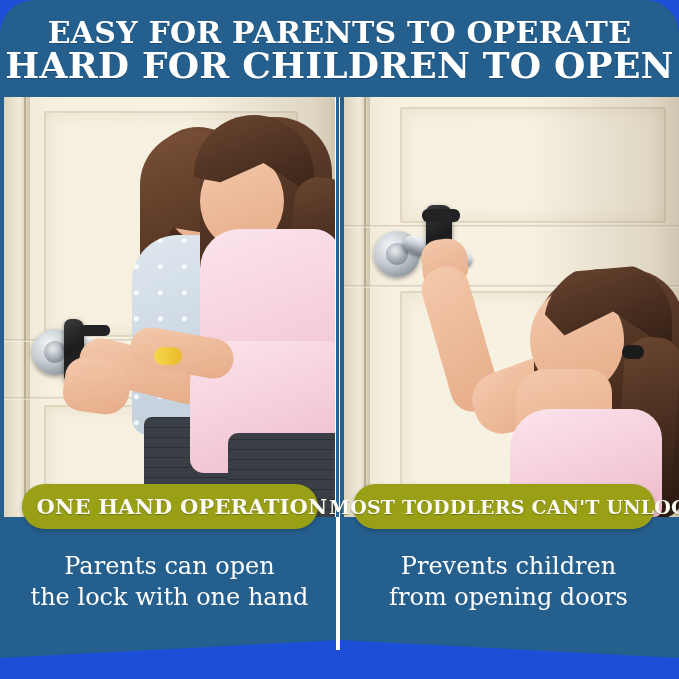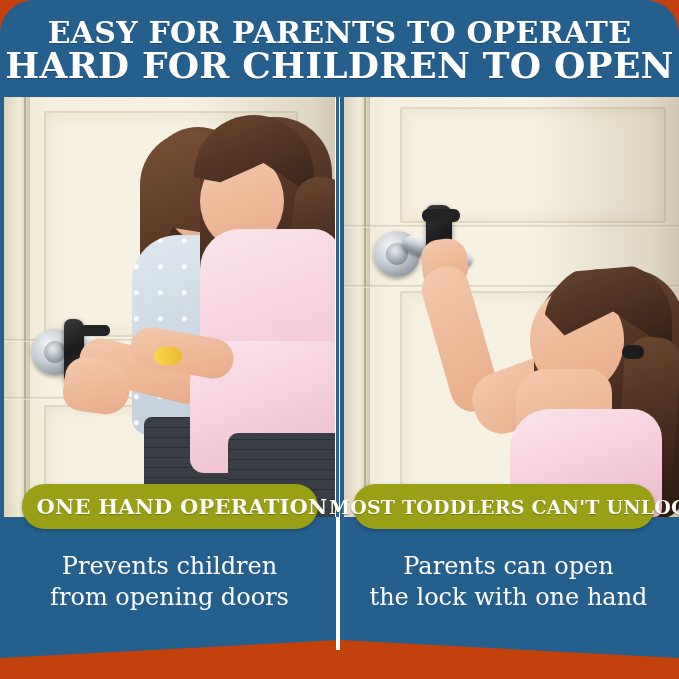--- a/index.html
+++ b/index.html
@@ -4,21 +4,21 @@
 <title>Child Safety Door Lock Infographic</title>
 <style>
   html,body{margin:0;padding:0;background:#ffffff;}
   body{
     width:679px;height:679px;overflow:hidden;
     font-family:"Liberation Serif", serif;
     -webkit-font-smoothing:antialiased;
   }
   .infographic{
     position:relative;width:679px;height:679px;
-    background:#c2410c;overflow:hidden;
+    background:#1d4ed8;overflow:hidden;
   }
   
   .card-bg{
     position:absolute;left:0;top:0;width:679px;height:679px;
     background:#255f8e;
     border-radius:34px 34px 6px 6px;
     clip-path: polygon(0 0,679px 0,679px 658px, 340px 640px, 0 658px);
   }
   
   .header{
@@ -269,22 +269,22 @@
     <div class="badge badge-left">
       <span class="badge-text">ONE HAND OPERATION</span>
     </div>
     <div class="badge badge-right">
       <span class="badge-text">MOST TODDLERS CAN'T UNLOCK</span>
     </div>
   </div>
 
   <div class="caption-row">
     <div class="caption">
+      <div class="caption-line">Parents can open</div>
+      <div class="caption-line">the lock with one hand</div>
+    </div>
+    <div class="caption">
       <div class="caption-line">Prevents children</div>
       <div class="caption-line">from opening doors</div>
     </div>
-    <div class="caption">
-      <div class="caption-line">Parents can open</div>
-      <div class="caption-line">the lock with one hand</div>
-    </div>
   </div>
 
 </div>
 
 </body></html>

